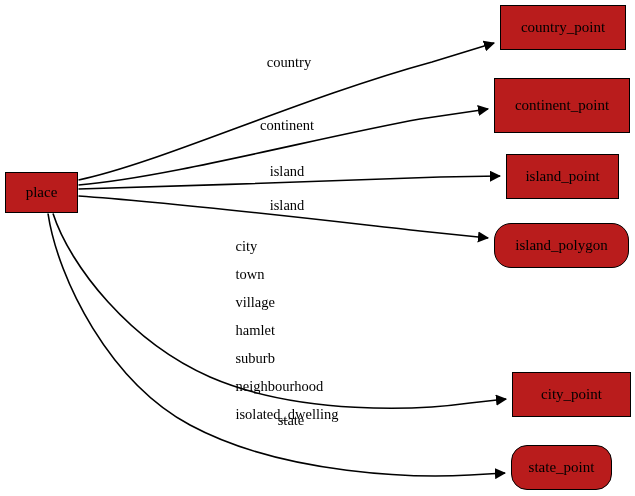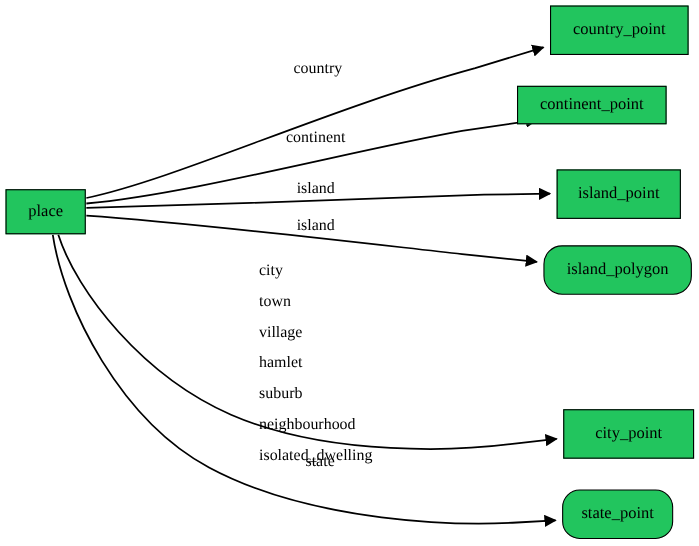--- a/index.html
+++ b/index.html
@@ -20,21 +20,21 @@
     position: absolute;
     left: 0;
     top: 0;
     width: 635px;
     height: 496px;
   }
   .node {
     position: absolute;
     box-sizing: border-box;
     border: 1px solid #000000;
-    background: #22c55e;
+    background: #b91c1c;
     display: flex;
     align-items: center;
     justify-content: center;
     color: #000000;
     font-size: 15px;
     line-height: 1;
     white-space: nowrap;
     text-align: center;
   }
   .edge-label {
@@ -77,21 +77,21 @@
   </svg>
 
   <div class="node" style="left:5px; top:172px; width:73px; height:41px;">
     <span>place</span>
   </div>
 
   <div class="node" style="left:500px; top:5px; width:126px; height:45px;">
     <span>country_point</span>
   </div>
 
-  <div class="node" style="left:470px; top:78px; width:136px; height:35px;">
+  <div class="node" style="left:494px; top:78px; width:136px; height:55px;">
     <span>continent_point</span>
   </div>
 
   <div class="node" style="left:506px; top:154px; width:113px; height:45px;">
     <span>island_point</span>
   </div>
 
   <div class="node" style="left:494px; top:223px; width:135px; height:45px;border-radius:17px;">
     <span>island_polygon</span>
   </div>

